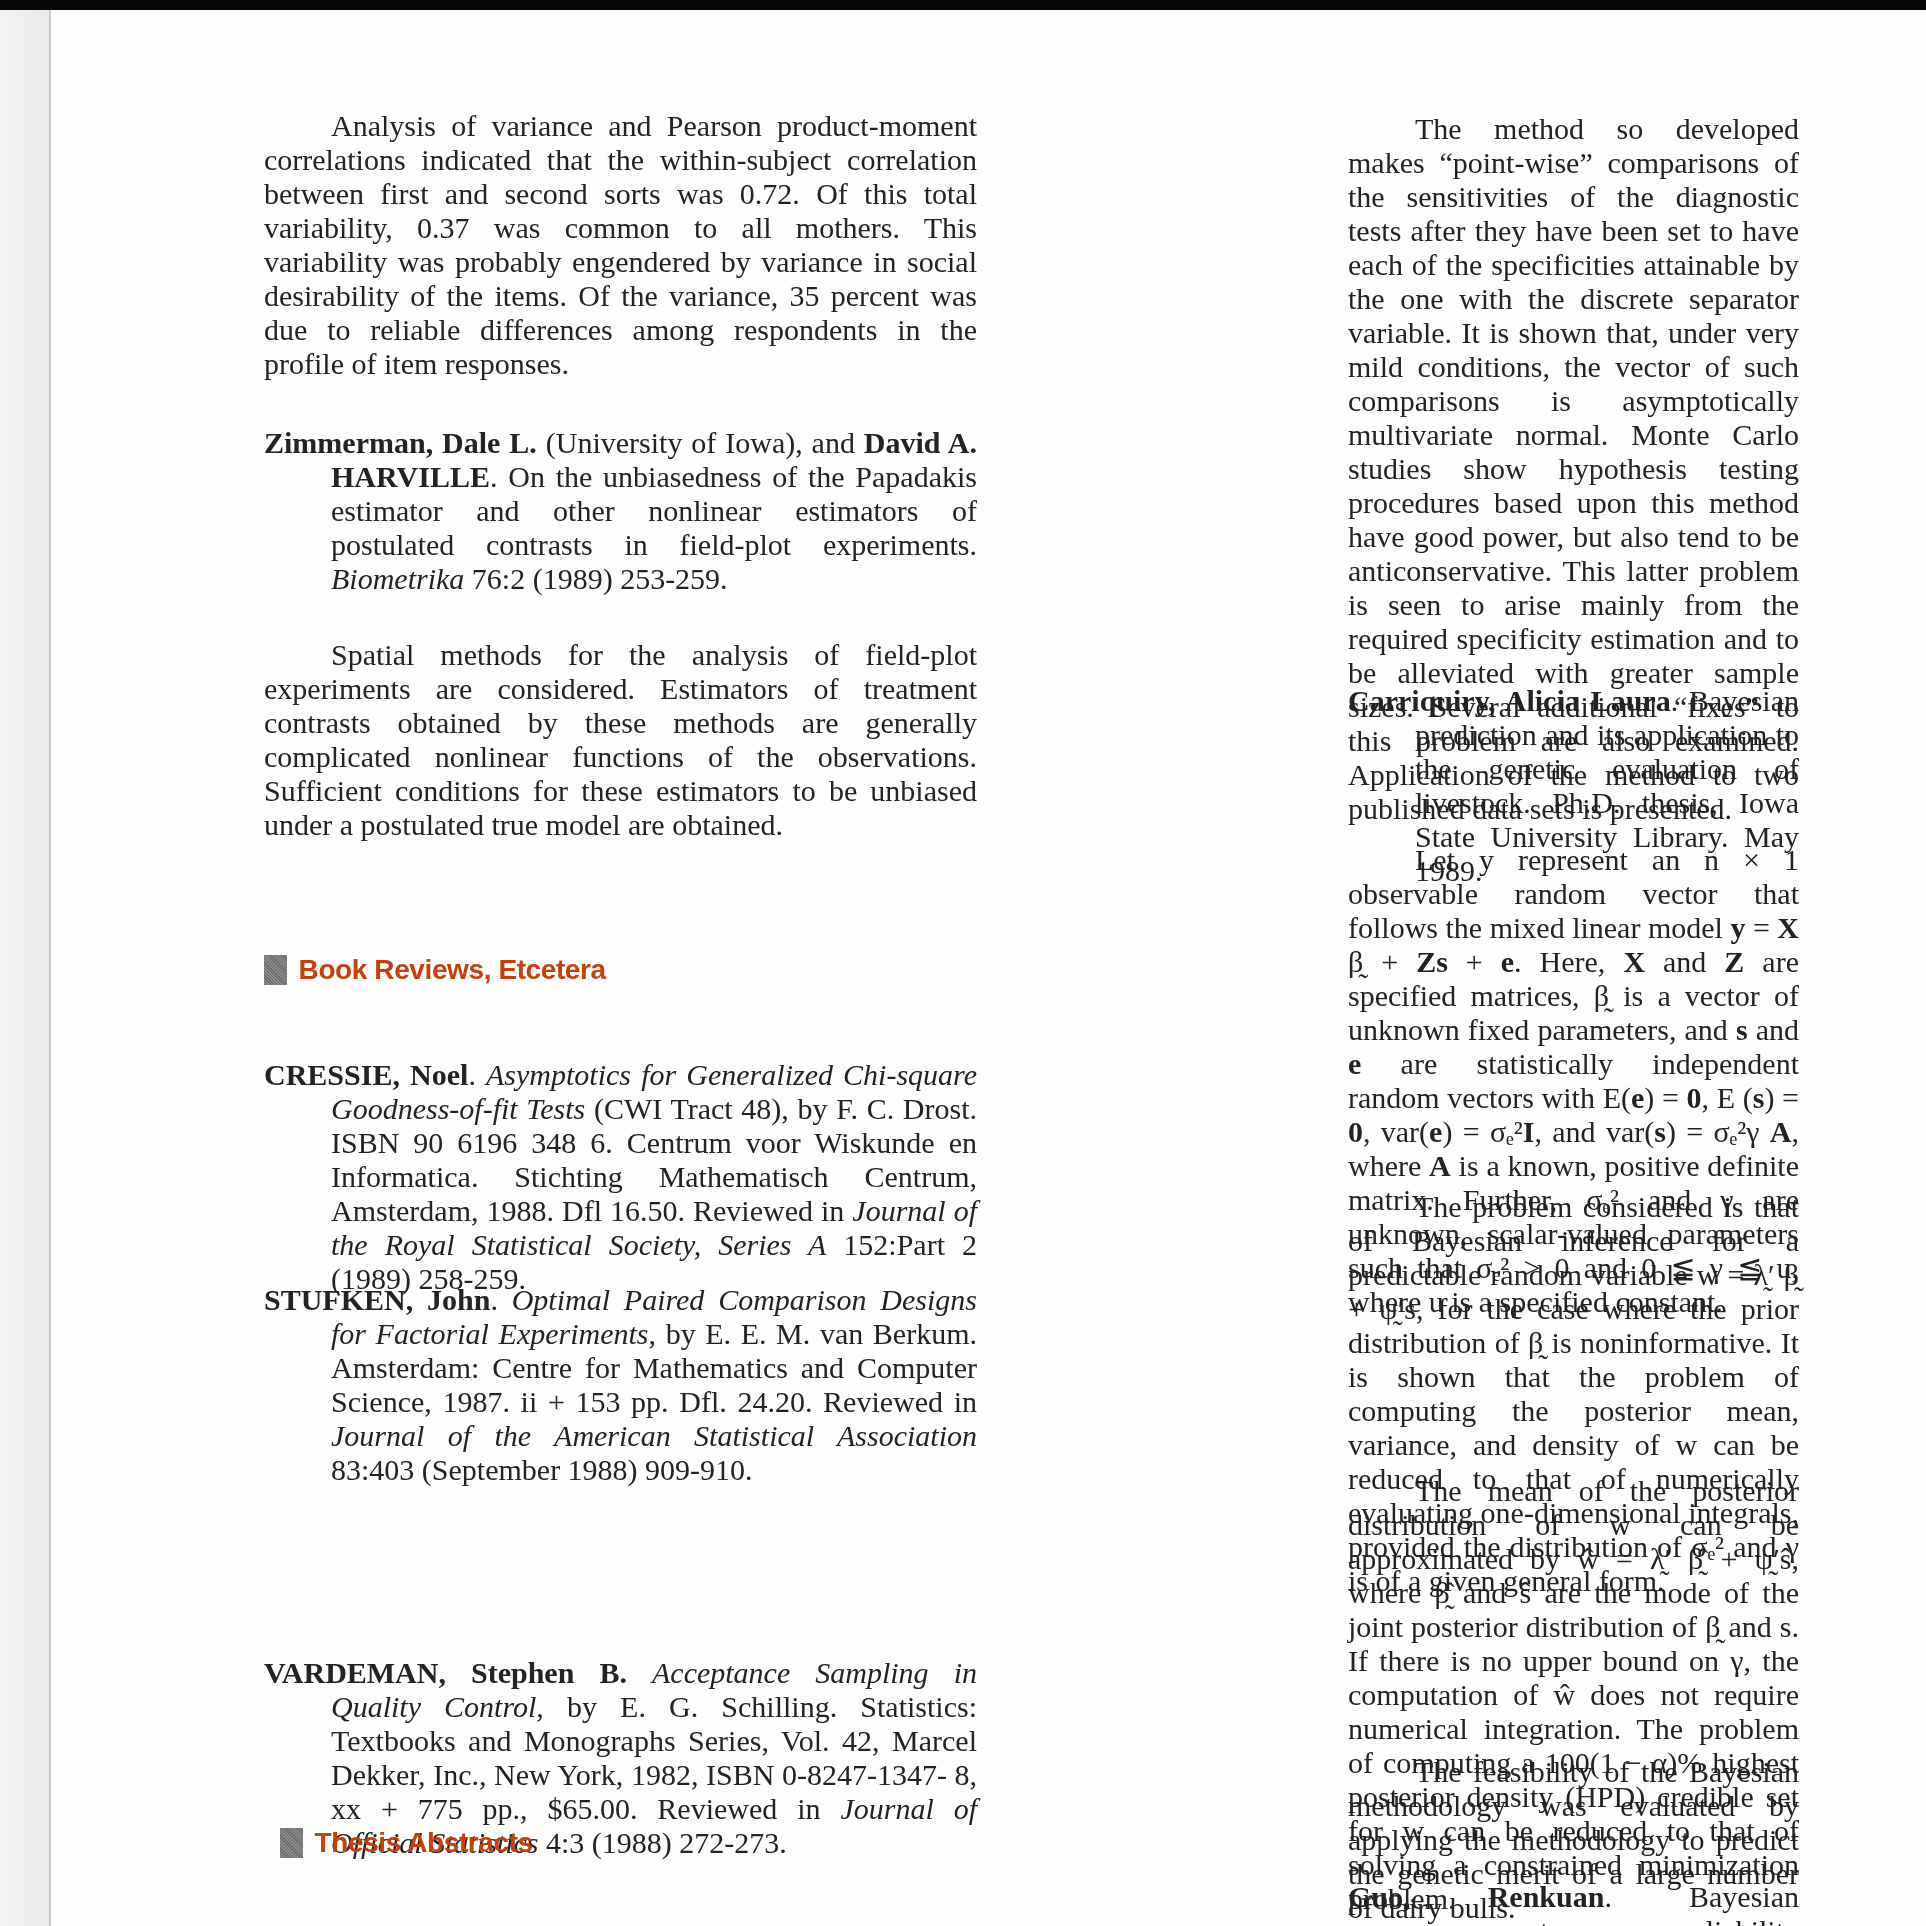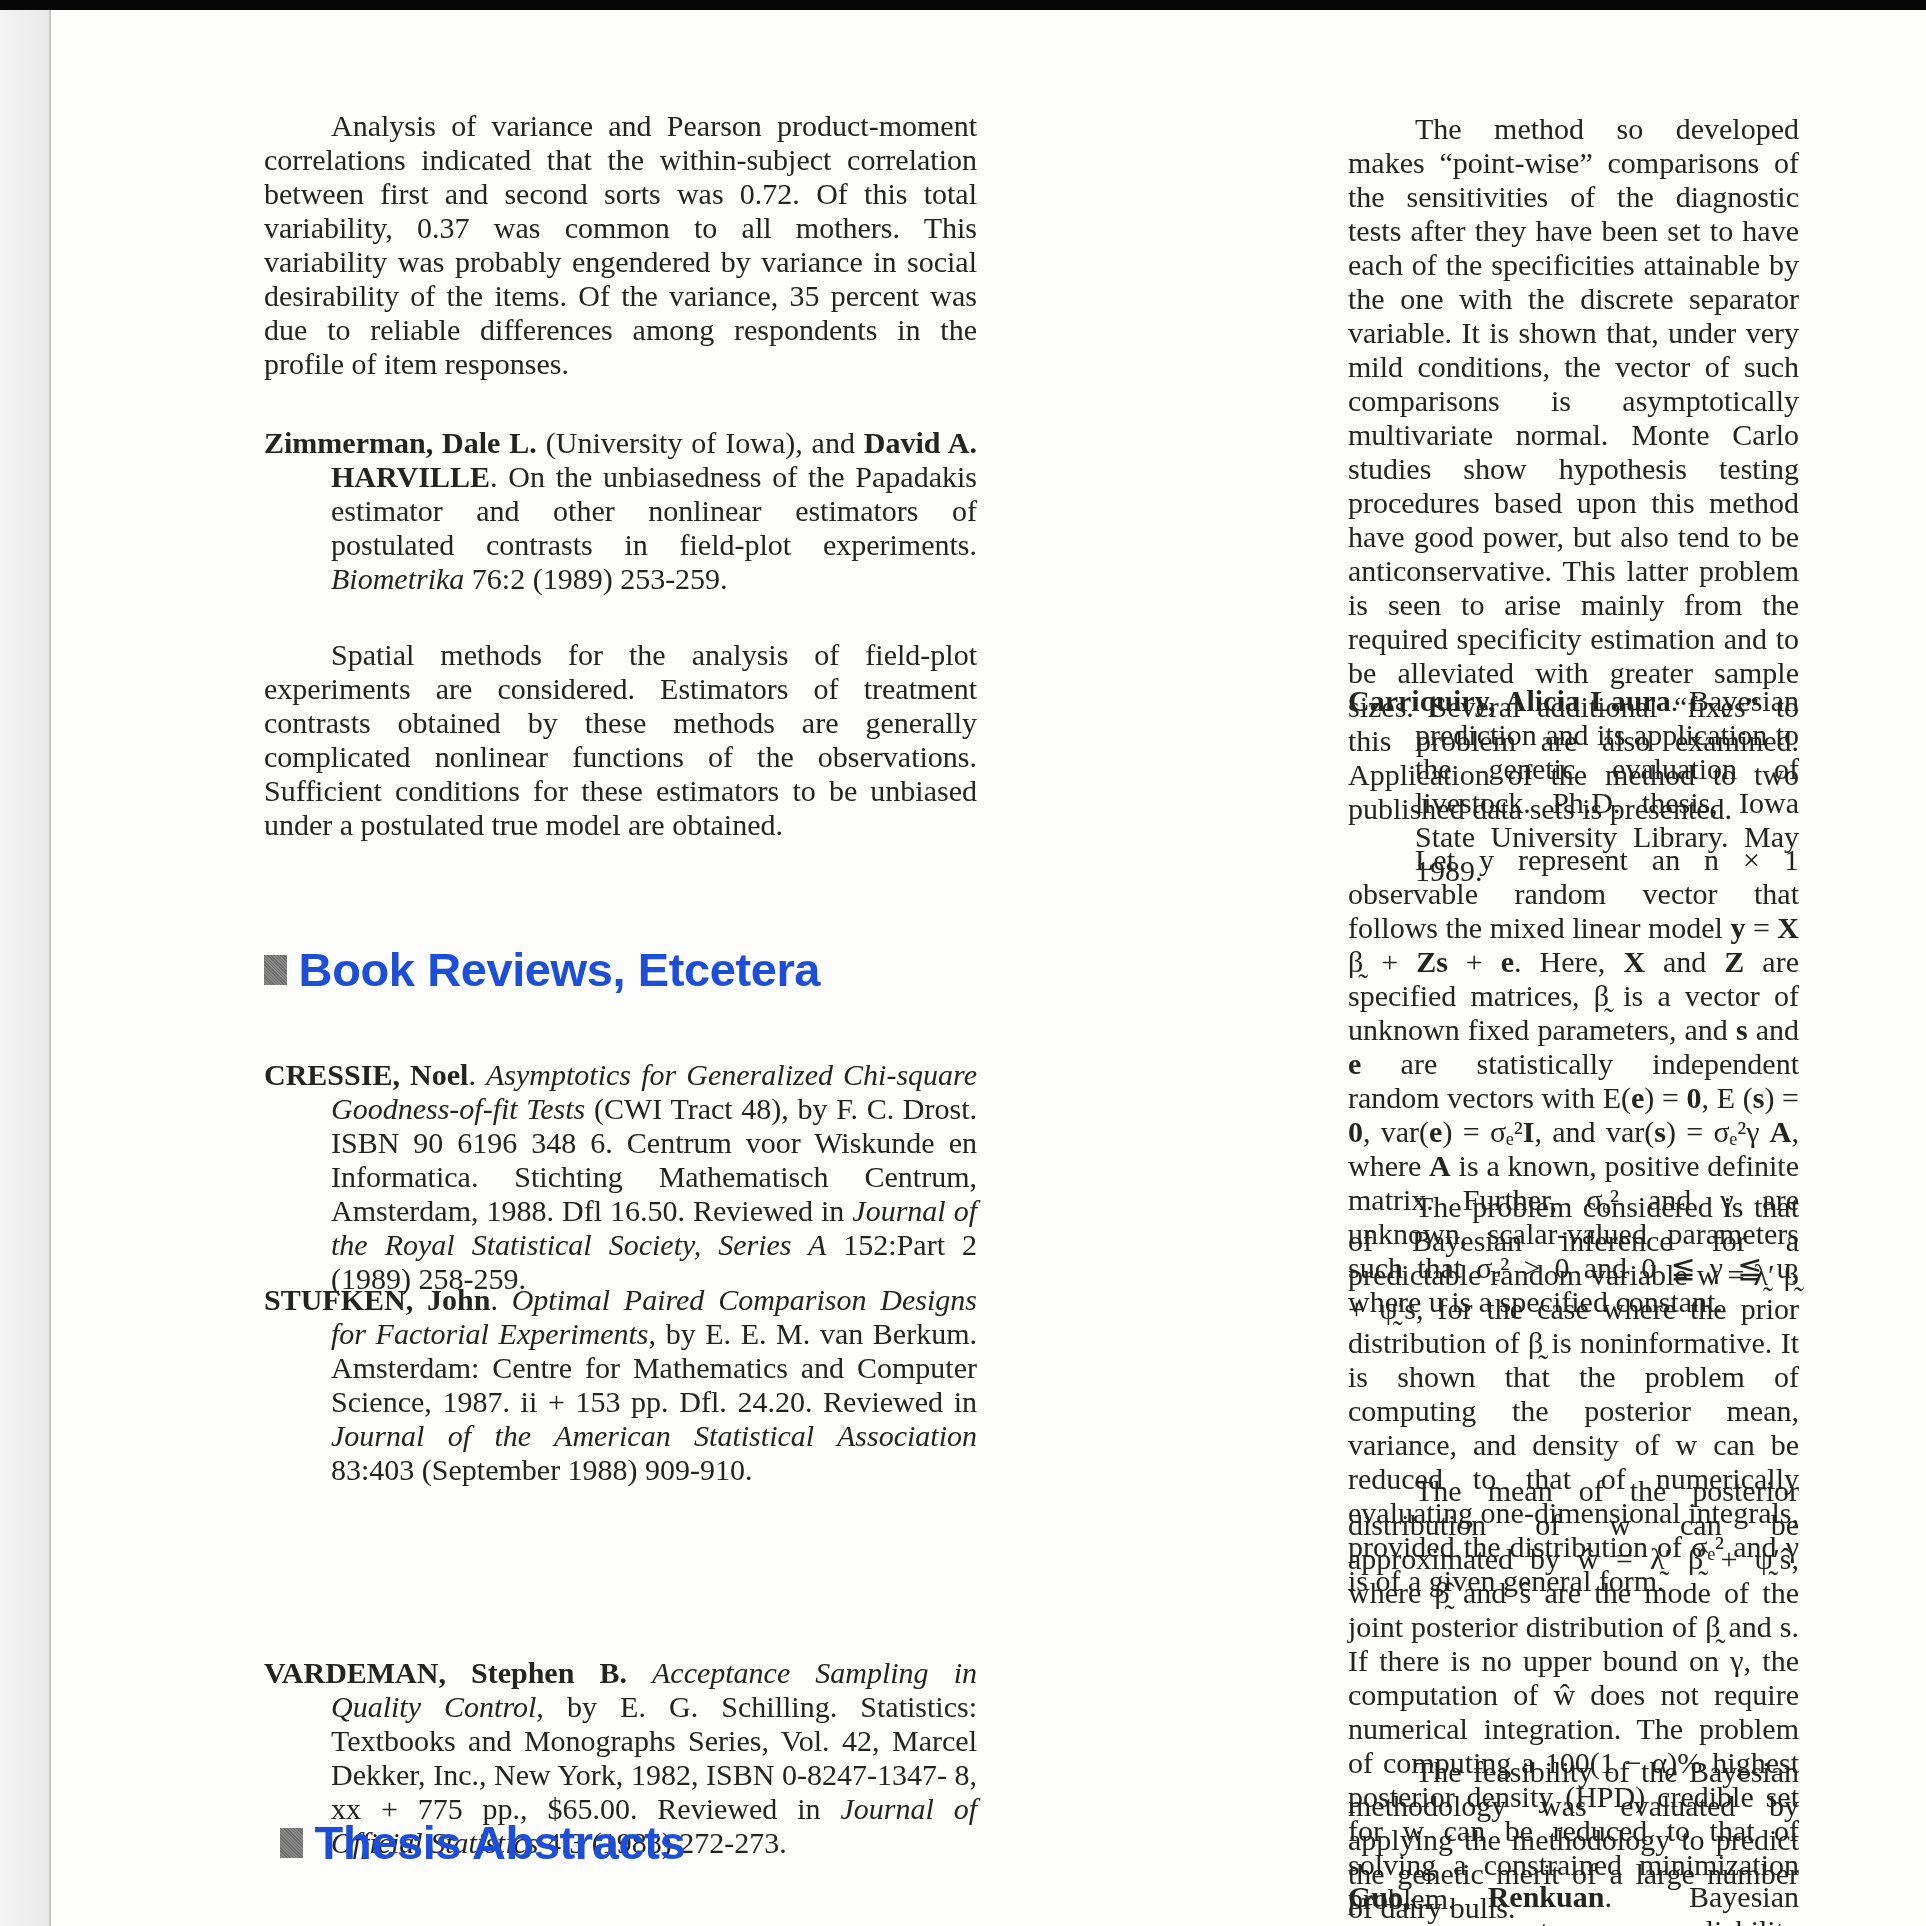--- a/index.html
+++ b/index.html
@@ -17,21 +17,21 @@
   .col-left { left: 264px; width: 713px; }
   .col-right { left: 1348px; width: 451px; }
   .block { position: absolute; left: 0; right: 0; }
   .para { text-align: justify; text-indent: 67px; margin: 0; }
   .entry { margin: 0; padding-left: 67px; text-indent: -67px; text-align: justify; }
   .entry .author { font-weight: bold; }
   .entry i, .para i { font-style: italic; }
   .section-header {
     position: absolute; left: 0; display: flex; align-items: center; gap: 11.6px;
     font-family: "Liberation Sans", "DejaVu Sans", sans-serif; font-weight: bold;
-    font-size: 47px; letter-spacing: -0.4px; color: #1d4ed8;
+    font-size: 28px; letter-spacing: -0.4px; color: #c2410c;
   }
   .section-square { width: 23px; height: 30px; background: repeating-linear-gradient(45deg,#6d6d6d 0 1.2px,#8a8a8a 1.2px 2.3px); }
   b.m { font-weight: bold; }
 </style>
 </head>
 <body>
 
 <div class="top-bar"></div>
 <div class="gutter-shade"></div>
 <div class="gutter-line"></div>

